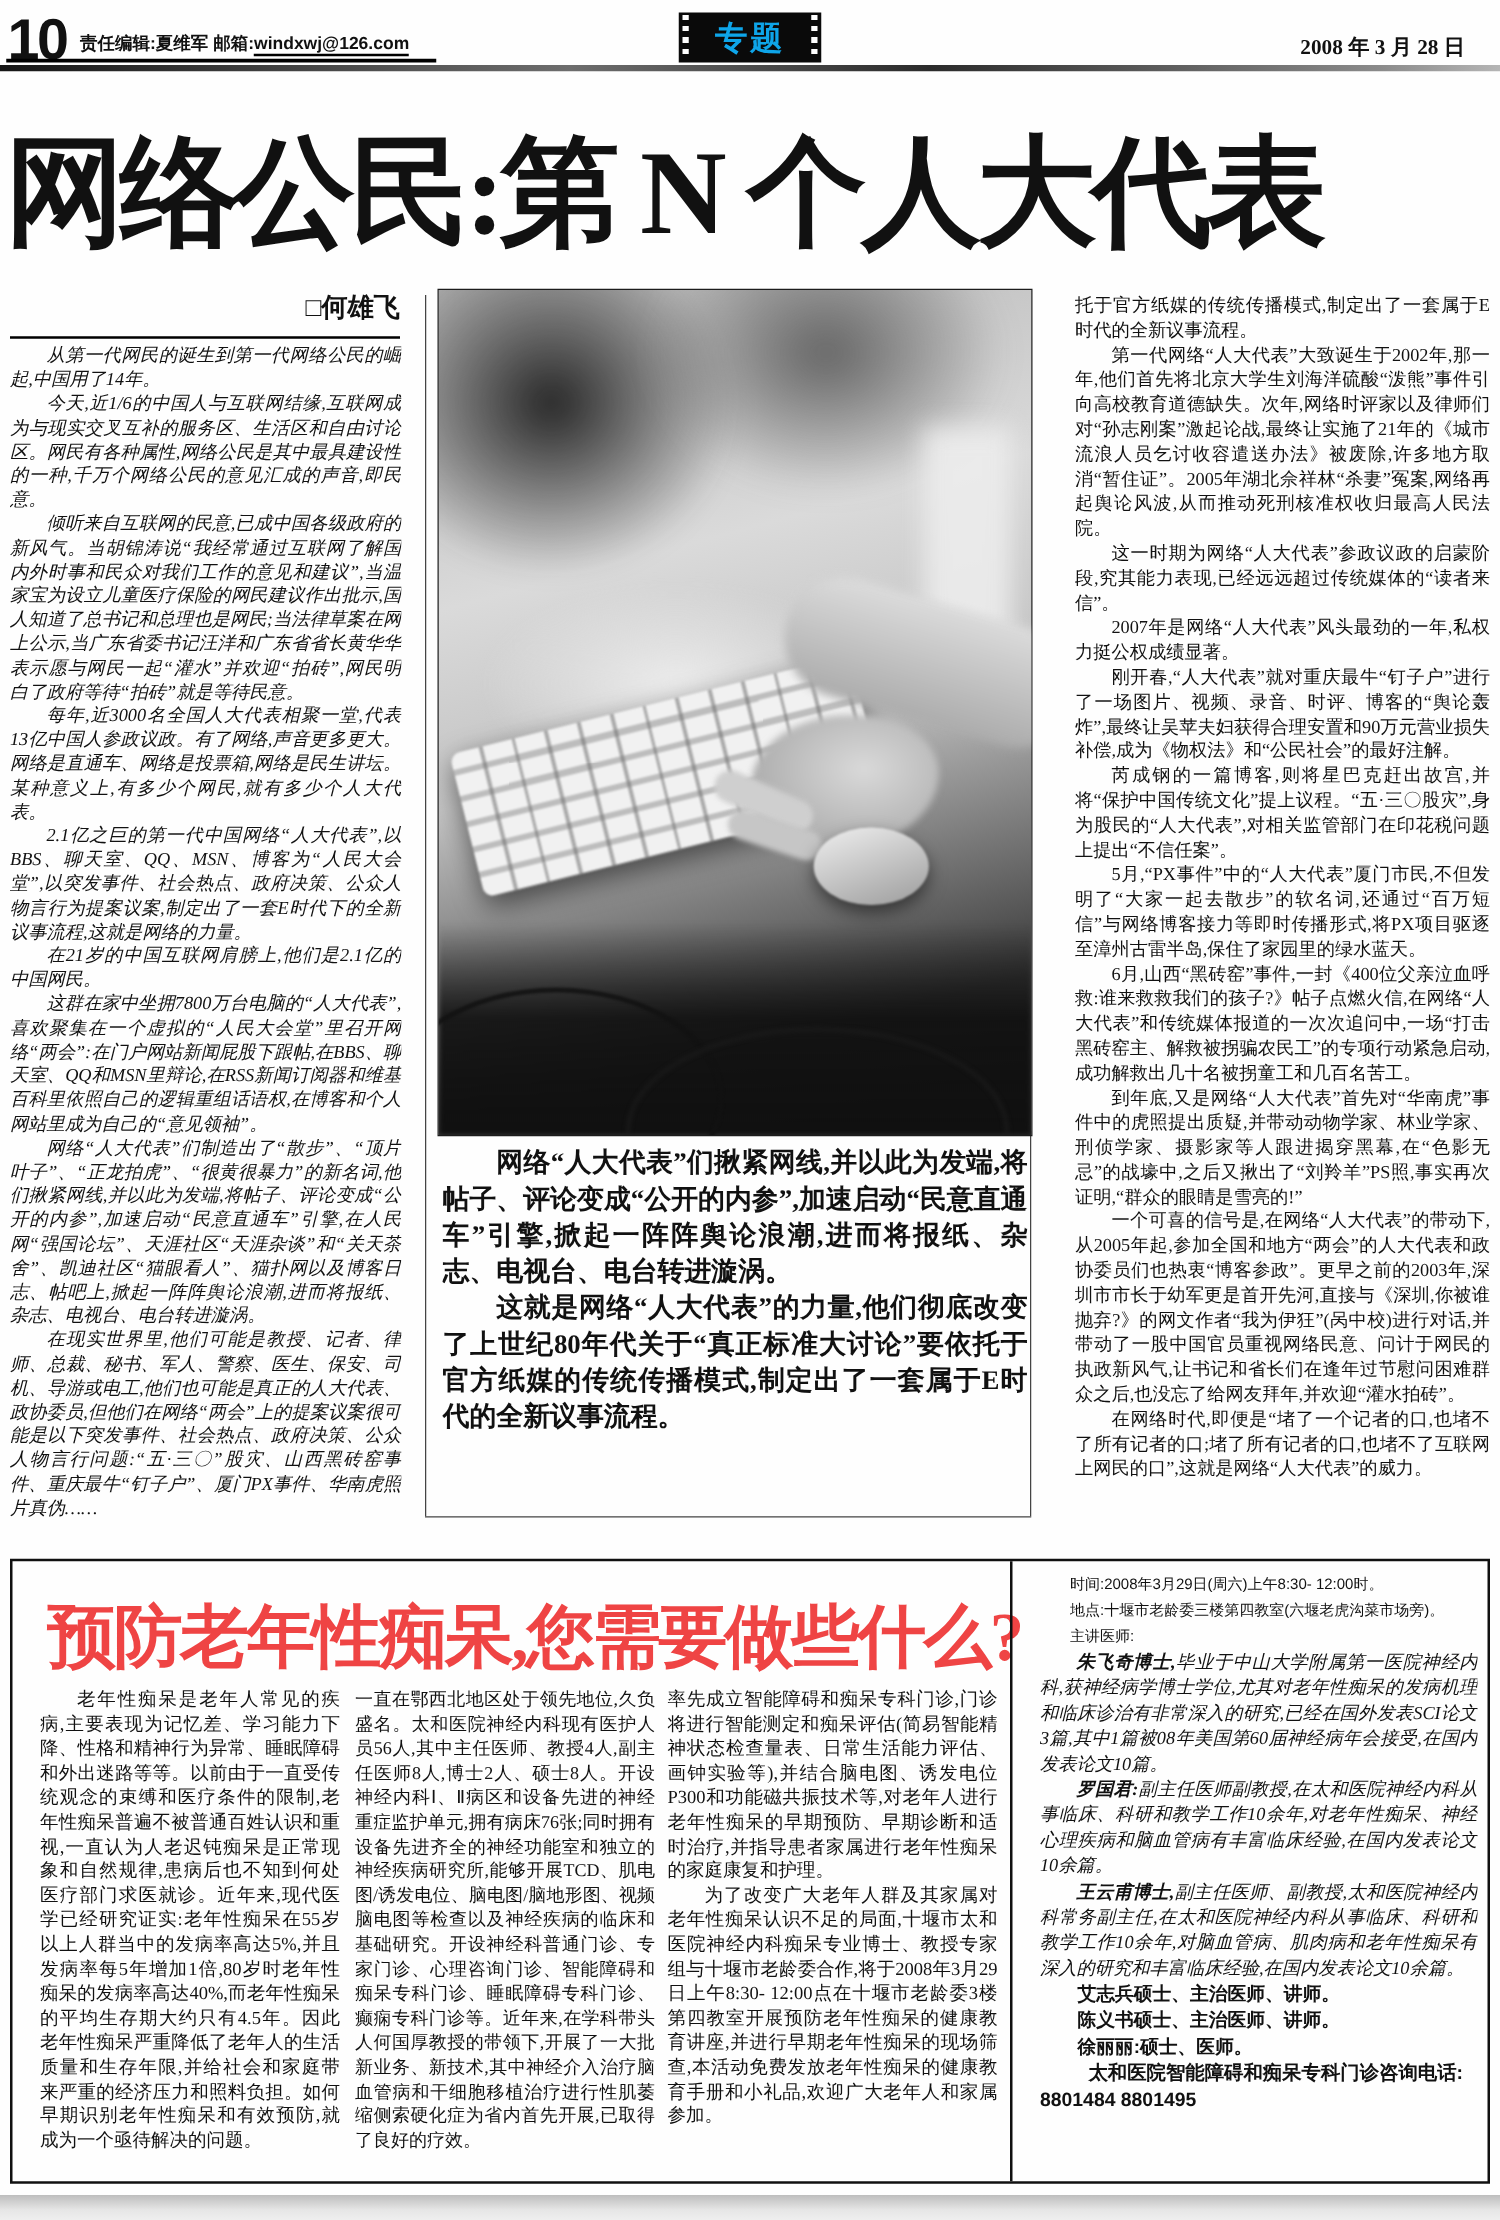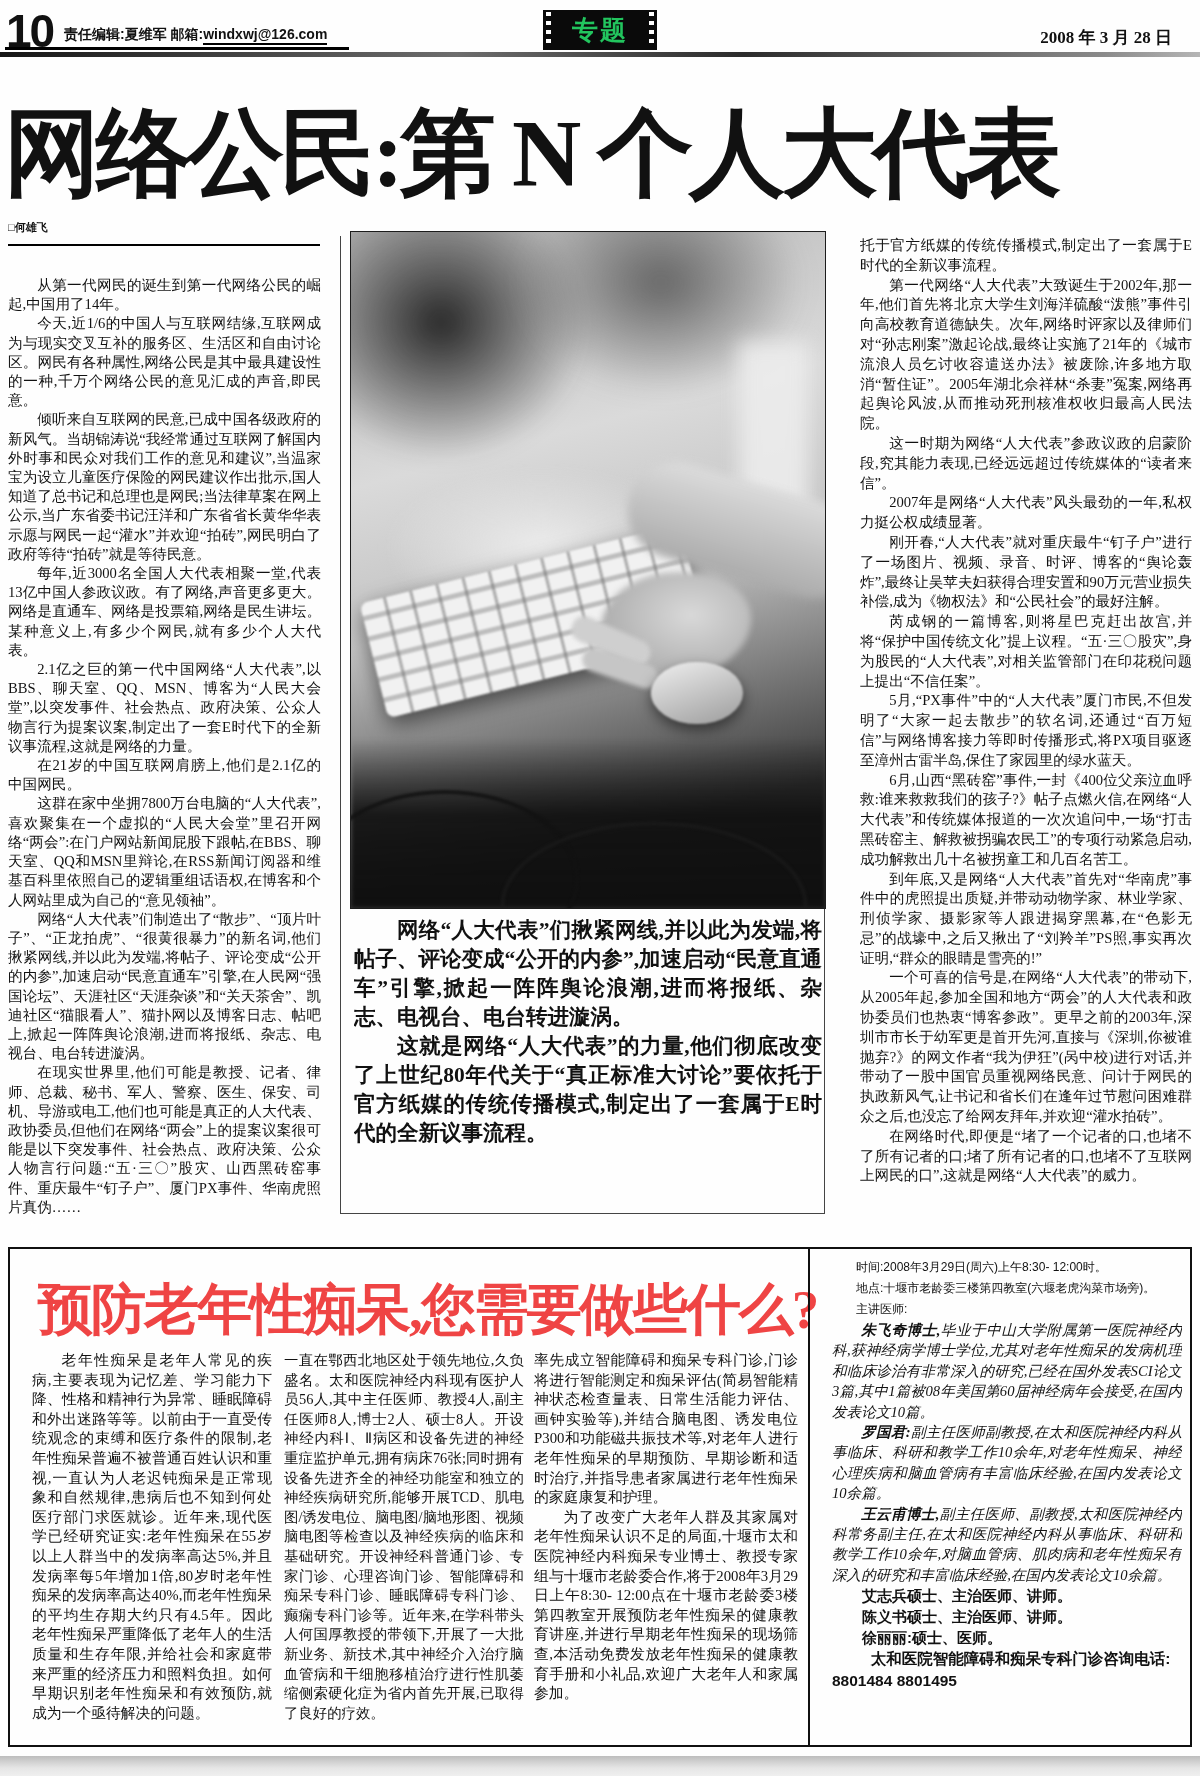--- a/index.html
+++ b/index.html
@@ -10,34 +10,34 @@
             font-weight:900;font-size:46px;letter-spacing:-2px;}
   .editor-line{position:absolute;left:64px;top:26px;font-family:"Liberation Sans",sans-serif;
             font-weight:700;font-size:14px;}
   .editor-line .email{font-family:"Liberation Sans",sans-serif;border-bottom:2px solid #000;padding-bottom:1px;}
   .mast-rule{position:absolute;left:5px;top:47px;width:344px;height:3px;background:#000;}
   .badge{position:absolute;left:543px;top:10px;width:114px;height:40px;background:#0a0a0a;
          display:flex;align-items:center;justify-content:center;}
   .badge::before,.badge::after{content:"";position:absolute;top:2px;bottom:2px;width:5px;
          background:repeating-linear-gradient(to bottom,#fff 0 4px,#0a0a0a 4px 9px);}
   .badge::before{left:3px;} .badge::after{right:3px;}
-  .badge-text{color:#22c55e;font-family:Liberation Mono, monospace;font-weight:900;font-size:26px;letter-spacing:2px;}
+  .badge-text{color:#0ea5e9;font-family:Liberation Mono, monospace;font-weight:900;font-size:26px;letter-spacing:2px;}
   .issue-date{position:absolute;right:28px;top:26px;font-size:17px;font-weight:600;}
   .grad-rule{position:absolute;left:0;top:52px;width:1200px;height:5px;
              background:linear-gradient(to right,#161616,#6d6d6d 38%,#2b2b2b 62%,#8a8a8a 92%,#b5b5b5);}
   
   .headline{position:absolute;left:4px;top:98px;width:1194px;margin:0;font-size:96px;line-height:112px;
             font-weight:900;letter-spacing:-4px;white-space:nowrap;font-family:"Liberation Serif",serif;}
-  .author{position:absolute;left:8px;top:220px;width:312px;font-size:11px;font-weight:700;
-          padding-bottom:9px;border-bottom:2px solid #000;}
+  .author{position:absolute;left:8px;top:232px;width:312px;font-size:21px;font-weight:700;
+          padding-bottom:9px;border-bottom:2px solid #000;text-align:right;}
   
   .body-col p{margin:0;text-indent:2em;text-align:justify;}
   .body-col p.no-indent{text-indent:0;}
   .col-left{position:absolute;left:8px;top:276px;width:313px;height:938px;overflow:hidden;
-            font-size:14.6px;line-height:19.2px;}
+            font-size:14.6px;line-height:19.2px;font-style:italic;}
   .col-right{position:absolute;left:860px;top:236px;width:332px;height:1002px;overflow:hidden;
             font-size:14.6px;line-height:19.8px;}
   .vrule{position:absolute;width:1px;background:#444;}
   .vrule-left{left:340px;top:236px;height:977px;}
   .vrule-mid{left:824px;top:905px;height:308px;}
   .hrule-mid{position:absolute;left:340px;top:1213px;width:485px;height:1px;background:#444;}
   
   .photo{position:absolute;left:350px;top:231px;width:474px;height:676px;border:1px solid #1c1c1c;
          overflow:hidden;background:linear-gradient(165deg,#b6b6b6,#dadada 32%,#c2c2c2 52%,#757575 70%,#3a3a3a 84%,#2d2d2d);}
   .photo div{position:absolute;}

